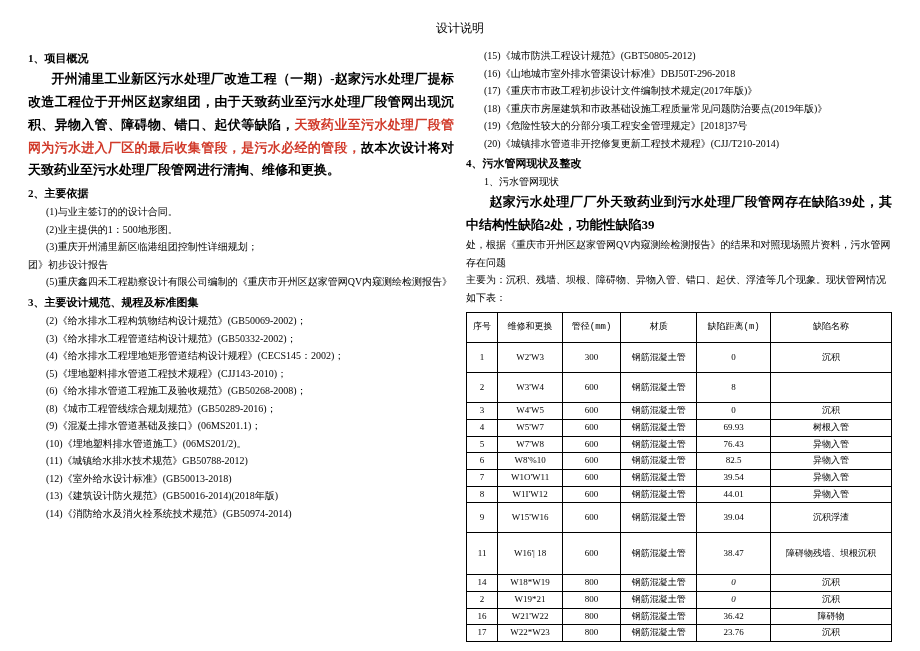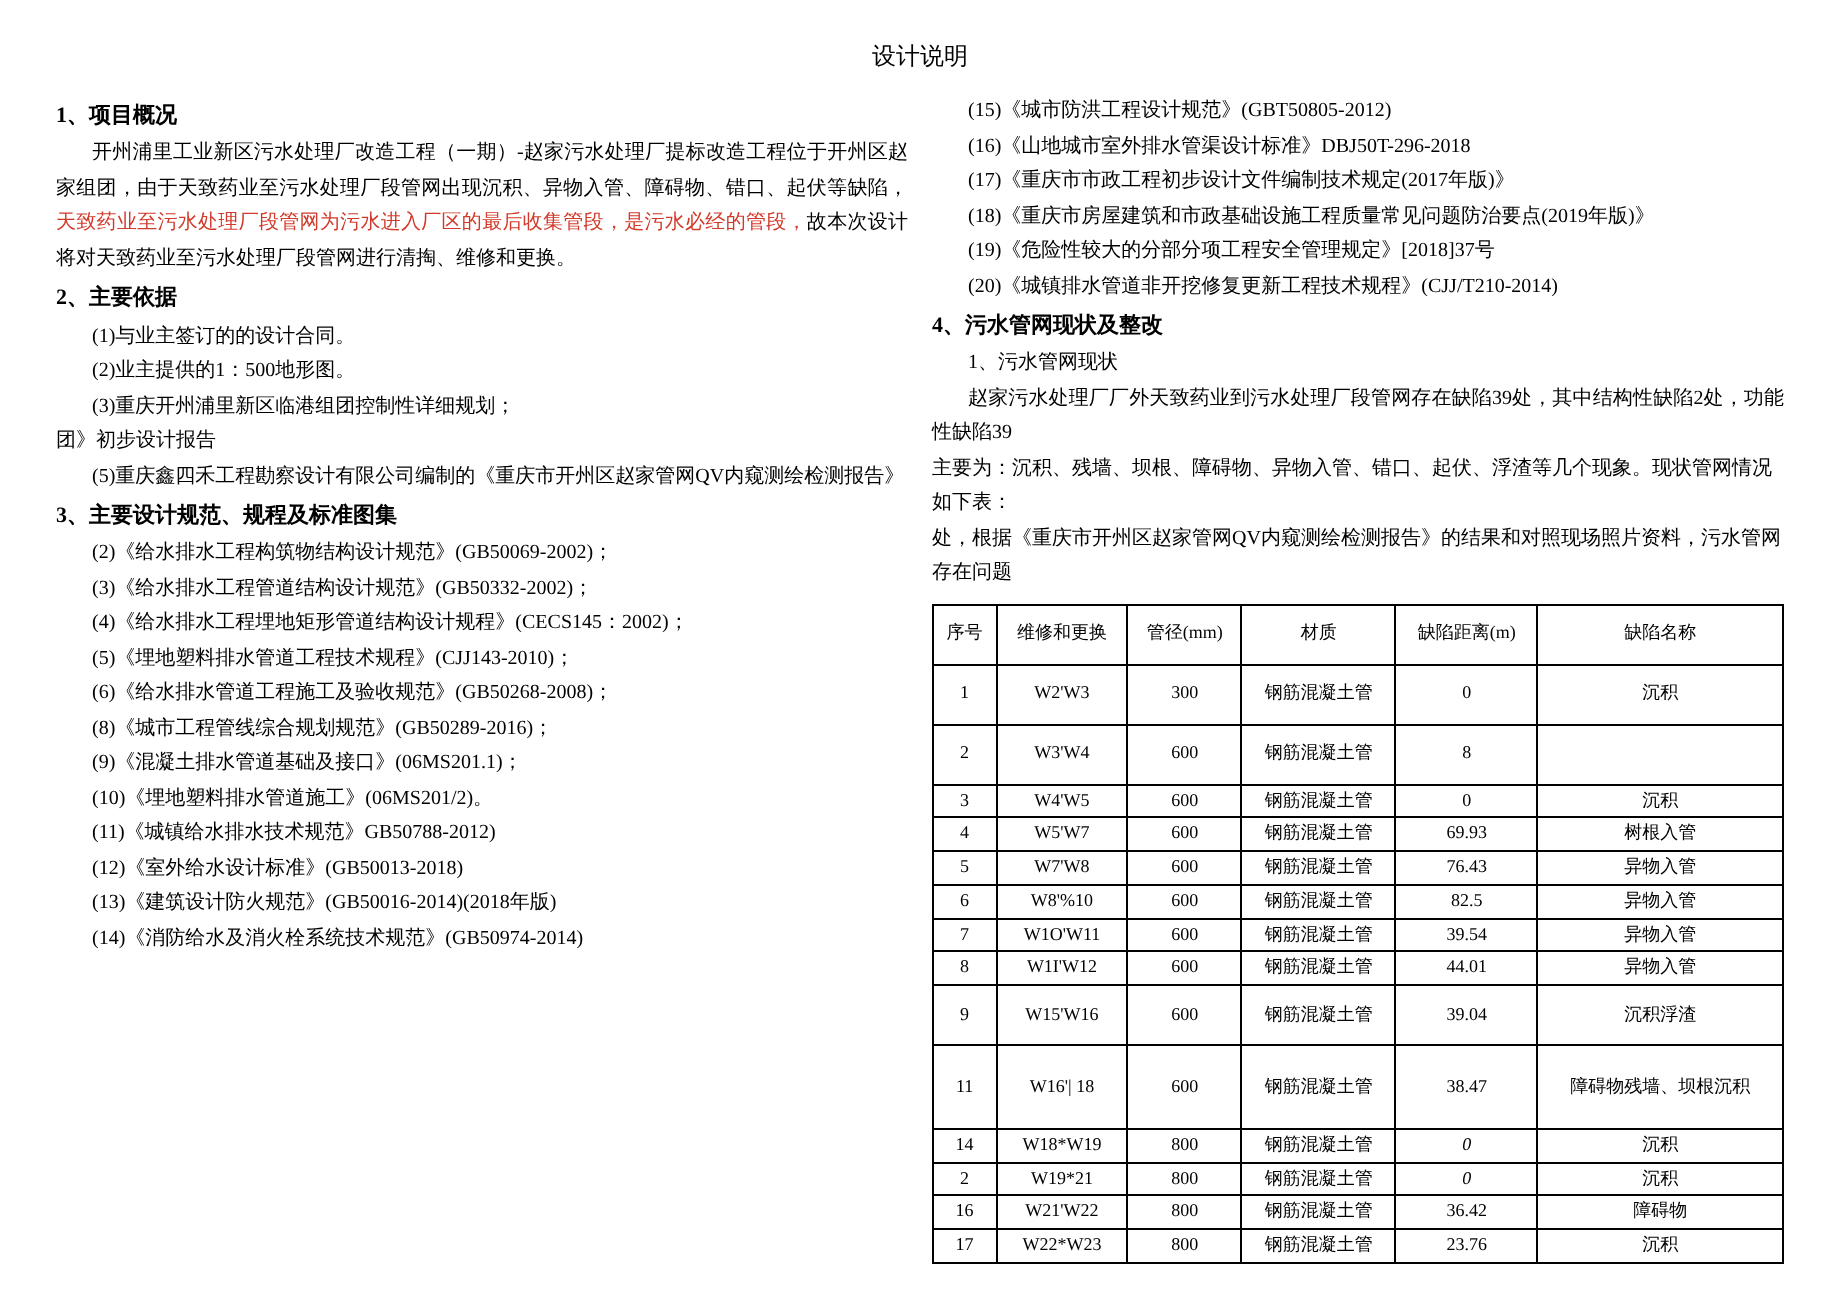--- a/index.html
+++ b/index.html
@@ -27,21 +27,22 @@
     line-height: 1.75;
   }
   .h1 {
     font-weight: bold;
     font-size: 11px;
     margin-top: 2px;
   }
   .body-text {
     text-indent: 1.8em;
     text-align: justify;
-    font-size: 10px;
+    font-size: 13px;
+    font-weight: bold;
   }
   .item {
     padding-left: 1.8em;
     font-size: 10px;
   }
   .hl { color: #d13a2a; }
   table {
     border-collapse: collapse;
     width: 100%;
     margin-top: 6px;
@@ -50,20 +51,21 @@
   }
   th, td {
     border: 1px solid #000;
     text-align: center;
     vertical-align: middle;
     padding: 2px 3px;
   }
   th {
     font-weight: normal;
     height: 30px;
+    font-family: Liberation Mono, monospace;
   }
   td { height: 16px; }
   .tall { height: 30px; }
 </style>
 </head>
 <body>
 
 <div class="title">设计说明</div>
 
 <div class="columns">
@@ -100,22 +102,22 @@
     <div class="item">(15)《城市防洪工程设计规范》(GBT50805-2012)</div>
     <div class="item">(16)《山地城市室外排水管渠设计标准》DBJ50T-296-2018</div>
     <div class="item">(17)《重庆市市政工程初步设计文件编制技术规定(2017年版)》</div>
     <div class="item">(18)《重庆市房屋建筑和市政基础设施工程质量常见问题防治要点(2019年版)》</div>
     <div class="item">(19)《危险性较大的分部分项工程安全管理规定》[2018]37号</div>
     <div class="item">(20)《城镇排水管道非开挖修复更新工程技术规程》(CJJ/T210-2014)</div>
 
     <div class="h1">4、污水管网现状及整改</div>
     <div class="item">1、污水管网现状</div>
     <div class="body-text">赵家污水处理厂厂外天致药业到污水处理厂段管网存在缺陷39处，其中结构性缺陷2处，功能性缺陷39</div>
+    <div>处，根据《重庆市开州区赵家管网QV内窥测绘检测报告》的结果和对照现场照片资料，污水管网存在问题</div>
     <div>主要为：沉积、残墙、坝根、障碍物、异物入管、错口、起伏、浮渣等几个现象。现状管网情况如下表：</div>
-    <div>处，根据《重庆市开州区赵家管网QV内窥测绘检测报告》的结果和对照现场照片资料，污水管网存在问题</div>
 
     <table>
       <thead>
         <tr>
           <th>序号</th>
           <th>维修和更换</th>
           <th>管径(mm)</th>
           <th>材质</th>
           <th>缺陷距离(m)</th>
           <th>缺陷名称</th>

